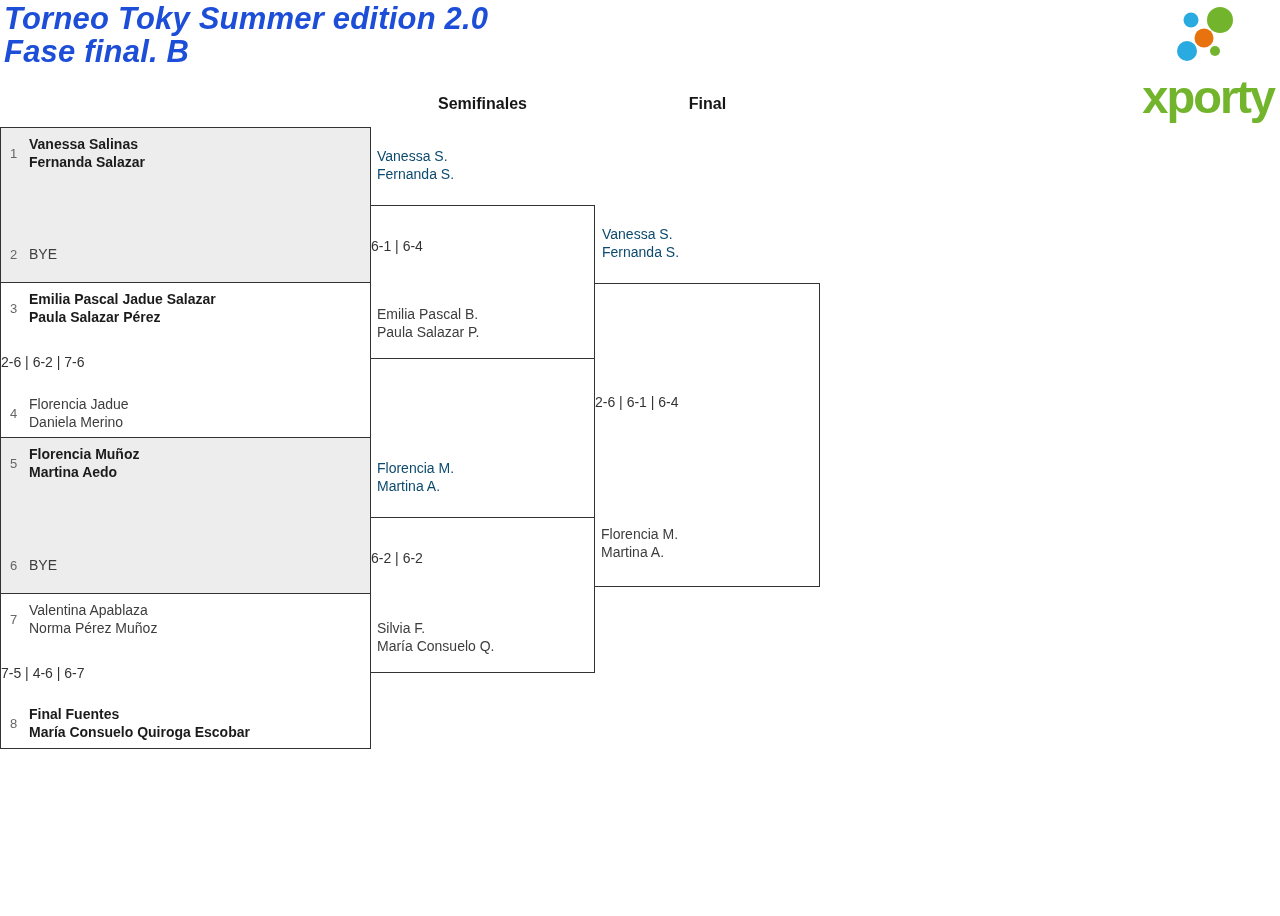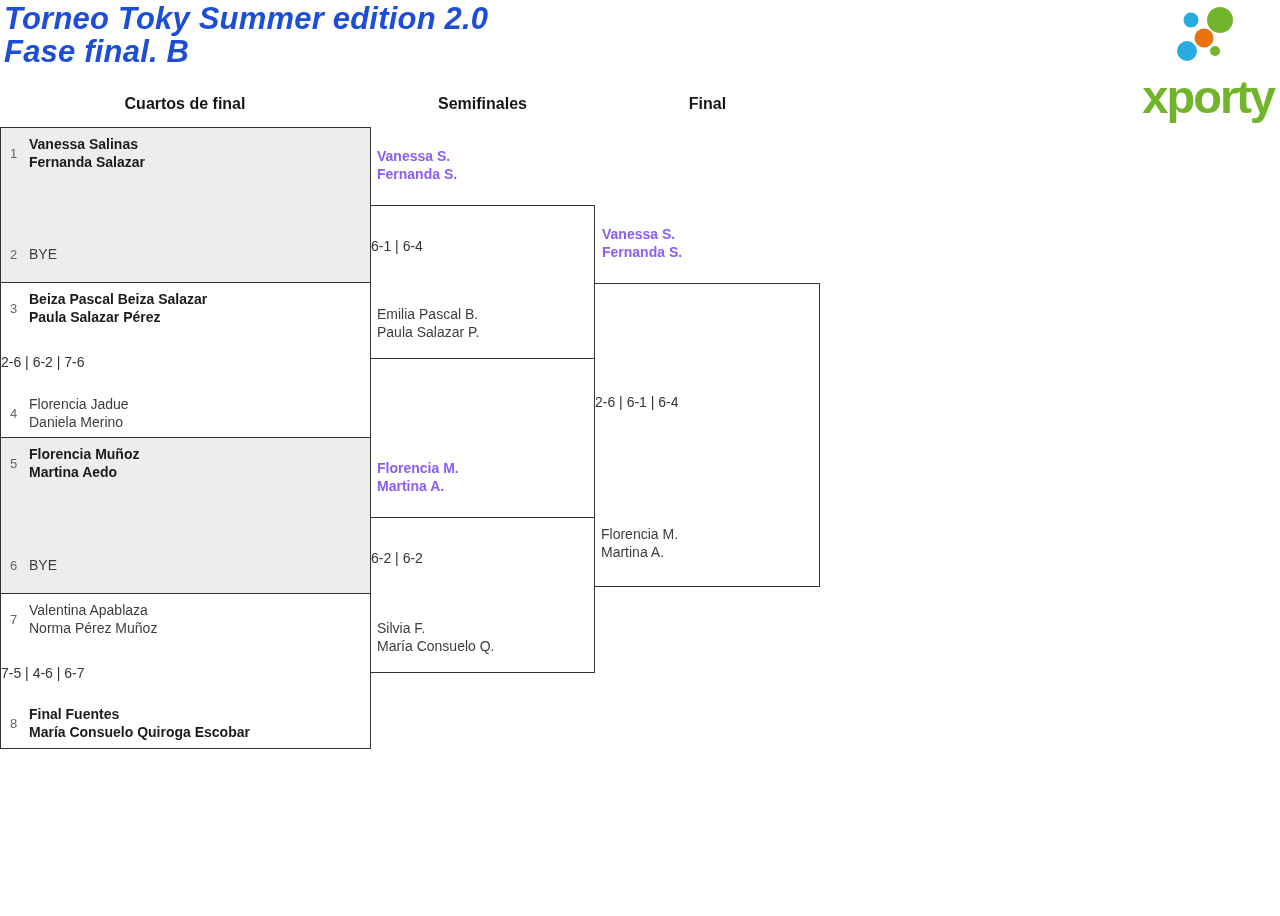--- a/index.html
+++ b/index.html
@@ -64,21 +64,21 @@
   .sf .score{top:32px;}
   .fin .score{top:110px;}
   .inbox-team{
     position:absolute;left:6px;bottom:17px;
     font-size:14px;line-height:18px;color:#3d3d3d;
   }
   .fin .inbox-team{bottom:25px;}
   .inbox-team span{display:block;}
   .winner-label{
     position:absolute;
-    font-size:14px;line-height:18px;font-weight:700;color:#8b5cf6;
+    font-size:14px;line-height:18px;font-weight:400;color:#0c4a6e;
   }
   .winner-label span{display:block;}
 </style>
 </head>
 <body>
 
 <div class="canvas">
 
   <div class="title">
     <div>Torneo Toky Summer edition 2.0</div>
@@ -89,21 +89,20 @@
     <svg width="62" height="62" viewBox="0 0 62 62">
       <circle cx="16" cy="16" r="7.5" fill="#29abe2"></circle>
       <circle cx="45" cy="16" r="13" fill="#72b52d"></circle>
       <circle cx="29" cy="34" r="9.5" fill="#e8720e"></circle>
       <circle cx="12" cy="47" r="10" fill="#29abe2"></circle>
       <circle cx="40" cy="47" r="5" fill="#72b52d"></circle>
     </svg>
     <span class="logo-word">xporty</span>
   </div>
 
-  <div class="colheader" style="left:0;width:370px">Cuartos de final</div>
   <div class="colheader" style="left:370px;width:225px">Semifinales</div>
   <div class="colheader" style="left:595px;width:225px">Final</div>
 
   <div class="box qf shade" style="top:127px;height:156px">
     <div class="team top">
       <span class="seed">1</span>
       <span class="names winner">
         <span>Vanessa Salinas</span>
         <span>Fernanda Salazar</span>
       </span>
@@ -114,21 +113,21 @@
       <span class="names">
         <span>BYE</span>
       </span>
     </div>
   </div>
 
   <div class="box qf" style="top:282px;height:157px">
     <div class="team top">
       <span class="seed">3</span>
       <span class="names winner">
-        <span>Beiza Pascal Beiza Salazar</span>
+        <span>Emilia Pascal Jadue Salazar</span>
         <span>Paula Salazar Pérez</span>
       </span>
     </div>
     <div class="score">2-6 | 6-2 | 7-6</div>
     <div class="team bottom">
       <span class="seed">4</span>
       <span class="names">
         <span>Florencia Jadue</span>
         <span>Daniela Merino</span>
       </span>

